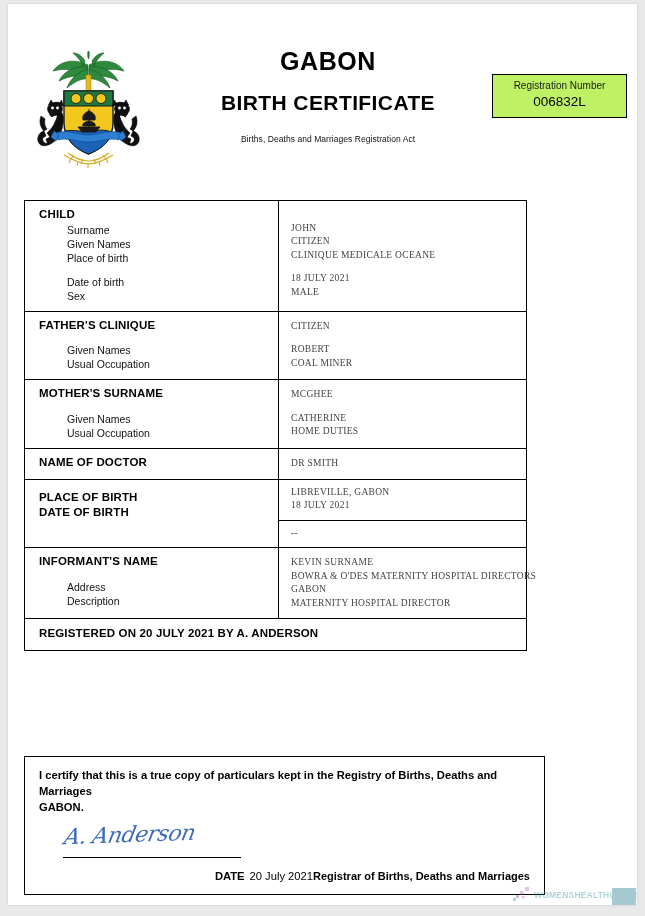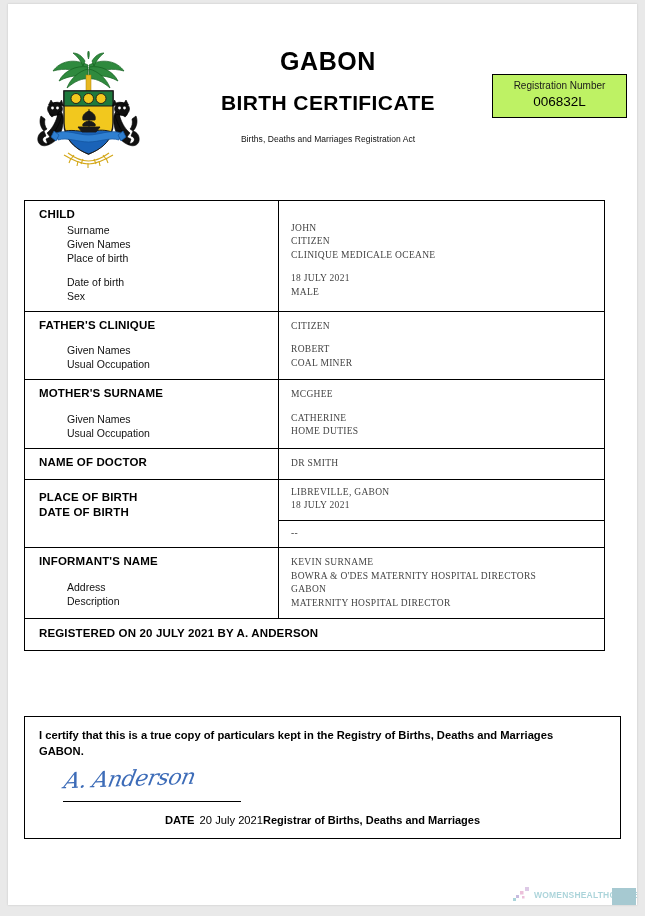--- a/index.html
+++ b/index.html
@@ -86,21 +86,21 @@
     color: #000;
     line-height: 1.25;
     margin-top: 1px;
   }
 
   
   .cert-table {
     position: absolute;
     left: 16px;
     top: 196px;
-    width: 581px;
+    width: 503px;
     border: 1.4px solid #000;
     box-sizing: border-box;
   }
   .row {
     display: flex;
     border-bottom: 1.4px solid #000;
     box-sizing: border-box;
   }
   .row:last-child { border-bottom: none; }
   .col-left {
@@ -172,22 +172,22 @@
   .sub-cell.top { border-bottom: 1.4px solid #000; }
 
   .registered-row {
     padding: 7px 0 8px 14px;
   }
 
   
   .certify {
     position: absolute;
     left: 16px;
-    top: 712px;
-    width: 597px;
+    top: 752px;
+    width: 521px;
     border: 1.4px solid #000;
     box-sizing: border-box;
     padding: 11px 14px 12px 14px;
   }
   .certify-text {
     font-size: 11.2px;
     font-weight: bold;
     color: #000;
     line-height: 1.42;
   }
@@ -210,21 +210,21 @@
   }
   .sig-line {
     position: absolute;
     left: 24px;
     top: 35px;
     width: 178px;
     border-bottom: 1.6px solid #000;
   }
   .certify-footer {
     display: flex;
-    justify-content: center;
+    justify-content: flex-end;
     align-items: baseline;
     margin-top: 2px;
   }
   .date-group { font-size: 11.2px; color: #000; }
   .date-label { font-weight: bold; }
   .date-value { font-weight: normal; margin-left: 5px; }
   .registrar-label {
     font-size: 11px;
     font-weight: bold;
     color: #000;

